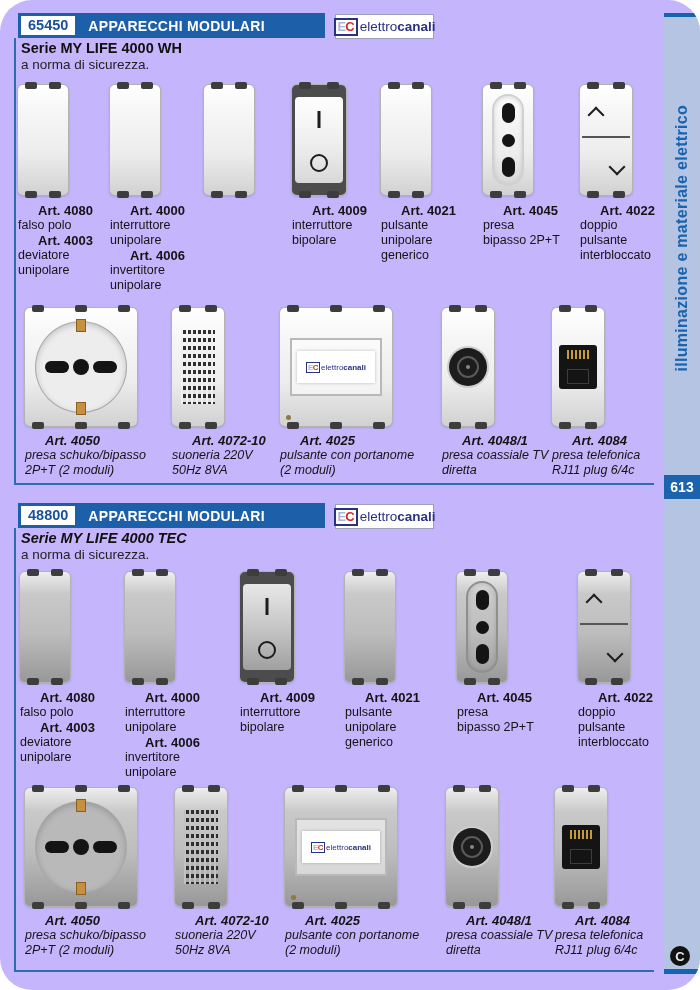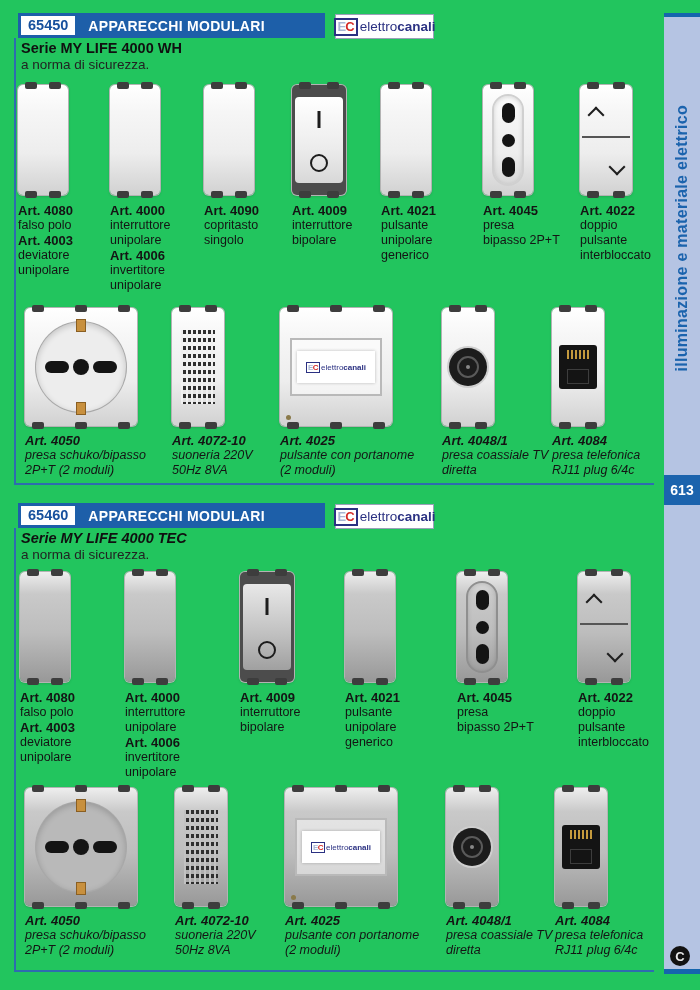--- a/index.html
+++ b/index.html
@@ -1,17 +1,17 @@
 <!DOCTYPE html>
 <html><head>
 <meta charset="utf-8">
 <style>
   html,body{margin:0;padding:0;background:#fff;}
   body{font-family:"Liberation Sans", sans-serif;}
-  .page{position:relative;width:700px;height:990px;background:#22c55e;overflow:hidden;}
+  .page{position:relative;width:700px;height:990px;background:#c4b5fd;overflow:hidden;border-radius:32px;}
 
   
   .sec-header{position:absolute;left:18px;width:307px;height:25px;background:#1d5fa9;
     display:flex;align-items:center;}
   .sh0{top:13px;} .sh1{top:503px;}
   .code-box{background:#fff;margin-left:3px;padding:1px 7px 2px 7px;color:#17509d;
     font-weight:bold;font-size:14.5px;line-height:16px;}
   .hdr-title{color:#fff;font-weight:bold;font-size:14px;margin-left:13px;letter-spacing:.3px;}
 
   .logo{position:absolute;left:335px;width:97px;height:23px;display:flex;align-items:center;
@@ -131,29 +131,29 @@
     background:#141414;border-radius:3px;}
   .rj-pins{position:absolute;top:5px;left:50%;transform:translateX(-50%);display:flex;gap:2px;}
   .pin{width:2px;height:9px;background:#c59a3d;}
   .rj-slot{position:absolute;bottom:5px;left:50%;transform:translateX(-50%);width:20px;height:13px;
     border:1.5px solid #3d3d3d;}
 
   
   .label{margin-top:8px;}
   .prod-row.tall .label{margin-top:7px;font-style:italic;}
   .ln{font-size:12.5px;line-height:15px;color:#141414;white-space:nowrap;}
-  .ln.b{font-weight:bold;font-size:13px;}
+  .ln.b{font-weight:bold;font-size:13px;margin-left:20px;}
 
   
   .sidebar{position:absolute;left:664px;top:13px;width:36px;height:961px;background:#b5c4e3;}
   .sidebar-topline{position:absolute;top:0;left:0;right:0;height:4px;background:#1565ad;}
   .sidebar-botline{position:absolute;bottom:0;left:0;right:0;height:5px;background:#1565ad;}
   .sidebar-text{position:absolute;top:92px;left:9px;writing-mode:vertical-rl;transform:rotate(180deg);
     color:#1b63ad;font-weight:bold;font-size:16px;letter-spacing:.3px;white-space:nowrap;}
-  .page-badge{position:absolute;top:462px;left:0;width:36px;height:30px;background:#1b63ad;
+  .page-badge{position:absolute;top:462px;left:0;width:36px;height:24px;background:#1b63ad;
     color:#fff;font-weight:bold;font-size:14px;display:flex;align-items:center;justify-content:center;}
   .c-logo{position:absolute;bottom:8px;left:6px;width:20px;height:20px;border-radius:50%;
     background:#121212;color:#e8e8e8;font-weight:bold;font-size:13px;display:flex;
     align-items:center;justify-content:center;}
 </style>
 </head>
 <body>
 
 <div class="page">
 
@@ -213,25 +213,20 @@
         <div class="module plain wh">
           <div class="clips top">
             <div class="clip"></div>
             <div class="clip"></div>
           </div>
           <div class="clips bot">
             <div class="clip"></div>
             <div class="clip"></div>
           </div>
         </div>
-        <div class="label">
-          <div class="ln b">Art. 4090</div>
-          <div class="ln">copritasto</div>
-          <div class="ln">singolo</div>
-        </div>
       </div>
       <div class="cell">
         <div class="module rocker wh">
           <div class="clips top">
             <div class="clip"></div>
             <div class="clip"></div>
           </div>
           <div class="clips bot">
             <div class="clip"></div>
             <div class="clip"></div>
@@ -428,21 +423,21 @@
         </div>
         <div class="label">
           <div class="ln b">Art. 4084</div>
           <div class="ln">presa telefonica</div>
           <div class="ln">RJ11 plug 6/4c</div>
         </div>
       </div>
     </div>
 
   <div class="sec-header sh1">
-    <span class="code-box">65460</span>
+    <span class="code-box">48800</span>
     <span class="hdr-title">APPARECCHI MODULARI</span>
   </div>
   <div class="logo lg1">
     <span class="lg-ec"><span class="lg-e">E</span><span class="lg-c">C</span></span>
     <span class="lg-elettro">elettro</span>
       <span class="lg-canali">canali</span>
   </div>
   <div class="serie st1">Serie MY LIFE 4000 TEC</div>
   <div class="subtitle sb1">a norma di sicurezza.</div>
   <div class="sec-box box1"></div>

